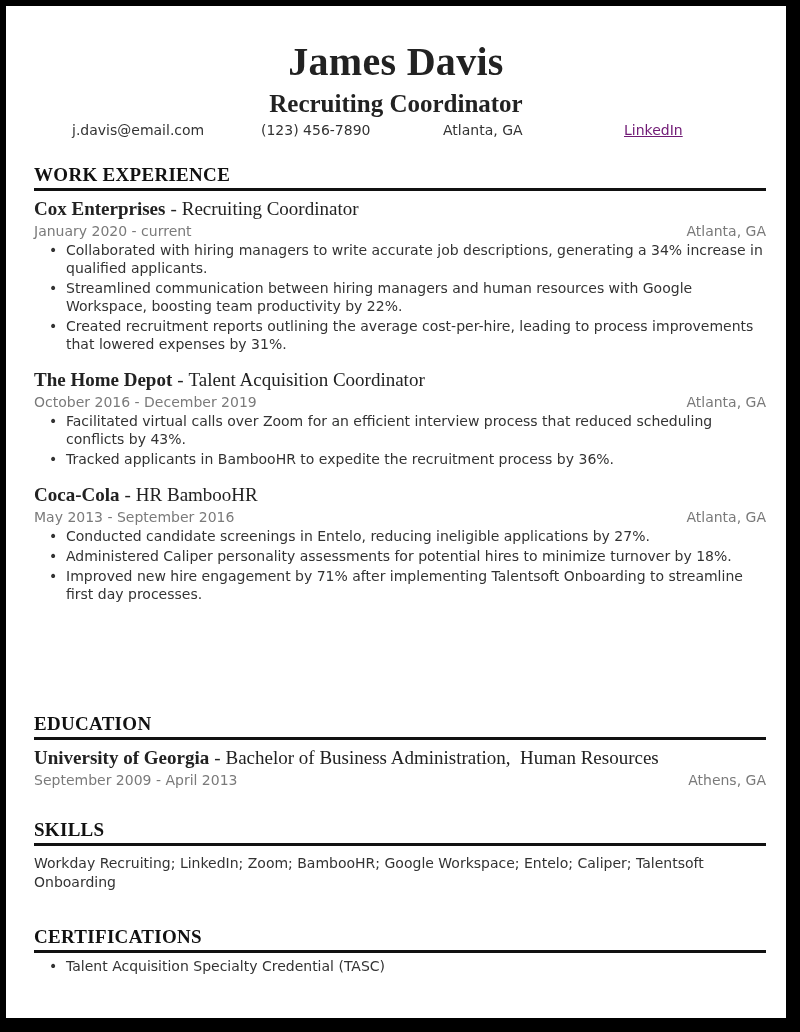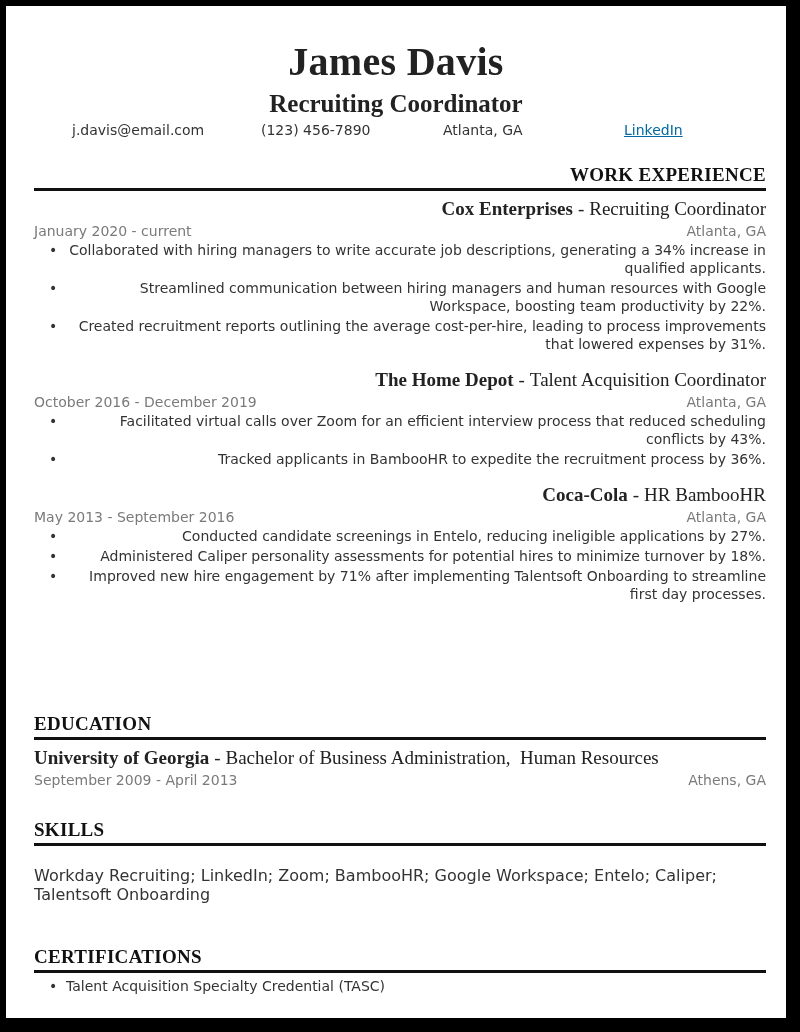--- a/index.html
+++ b/index.html
@@ -25,21 +25,21 @@
     font-family: "Liberation Serif", serif; font-weight: bold; font-size: 25px; color: #222;
   }
   .contact {
     position: absolute; top: 116px; left: 0; width: 780px; height: 20px;
     font-family: "DejaVu Sans", sans-serif; font-size: 14px; color: #333;
   }
   .contact span { position: absolute; top: 0; white-space: nowrap; }
   .c-email { left: 66px; }
   .c-phone { left: 255px; }
   .c-loc { left: 437px; }
-  .c-link { left: 618px; color: #0369a1; text-decoration: underline; cursor: pointer; }
+  .c-link { left: 618px; color: #701a75; text-decoration: underline; cursor: pointer; }
 
   .section { position: absolute; left: 28px; width: 732px; }
   .sec-head {
     font-family: "Liberation Serif", serif; font-weight: bold; font-size: 19px;
     color: #111; letter-spacing: 0.3px; padding-bottom: 2px;
     border-bottom: 3px solid #111; line-height: 22px;
   }
   .entry { margin-top: 6px; }
   .entry + .entry { margin-top: 15px; }
   .entry-title {
@@ -53,39 +53,39 @@
     font-size: 14px; color: #7a7a7a; line-height: 20px;
   }
   ul.bullets { list-style: none; margin-left: 12px; }
   ul.bullets li {
     position: relative; padding-left: 20px;
     font-size: 14px; color: #333; line-height: 18px; margin-bottom: 2px;
   }
   ul.bullets li::before {
     content: "•"; position: absolute; left: 3px; top: 0; color: #333; font-size: 14px;
   }
-  .skills-text { font-size: 16px; color: #333; line-height: 19px; margin-top: 20px; }
+  .skills-text { font-size: 14px; color: #333; line-height: 19px; margin-top: 8px; }
 </style>
 </head>
 <body>
 
 <div class="frame">
   <div class="page">
 
     <div class="name">James Davis</div>
     <div class="role">Recruiting Coordinator</div>
 
     <div class="contact">
       <span class="c-email">j.davis@email.com</span>
       <span class="c-phone">(123) 456-7890</span>
       <span class="c-loc">Atlanta, GA</span>
       <span class="c-link">LinkedIn</span>
     </div>
 
-    <div class="section" style="top:158px;text-align:right;">
+    <div class="section" style="top:158px;">
       <div class="sec-head">WORK EXPERIENCE</div>
 
       <div class="entry">
         <div class="entry-title">
           <span class="org">Cox Enterprises</span><span class="sep">-</span><span>Recruiting Coordinator</span>
         </div>
         <div class="meta">
           <span>January 2020 - current</span>
           <span>Atlanta, GA</span>
         </div>
@@ -137,21 +137,21 @@
           <span>Athens, GA</span>
         </div>
       </div>
     </div>
 
     <div class="section" style="top:813px;">
       <div class="sec-head">SKILLS</div>
       <div class="skills-text">Workday Recruiting; LinkedIn; Zoom; BambooHR; Google Workspace; Entelo; Caliper; Talentsoft Onboarding</div>
     </div>
 
-    <div class="section" style="top:940px;">
+    <div class="section" style="top:920px;">
       <div class="sec-head">CERTIFICATIONS</div>
       <ul class="bullets" style="margin-top:4px;">
         <li>Talent Acquisition Specialty Credential (TASC)</li>
       </ul>
     </div>
 
   </div>
 </div>
 
 </body></html>

